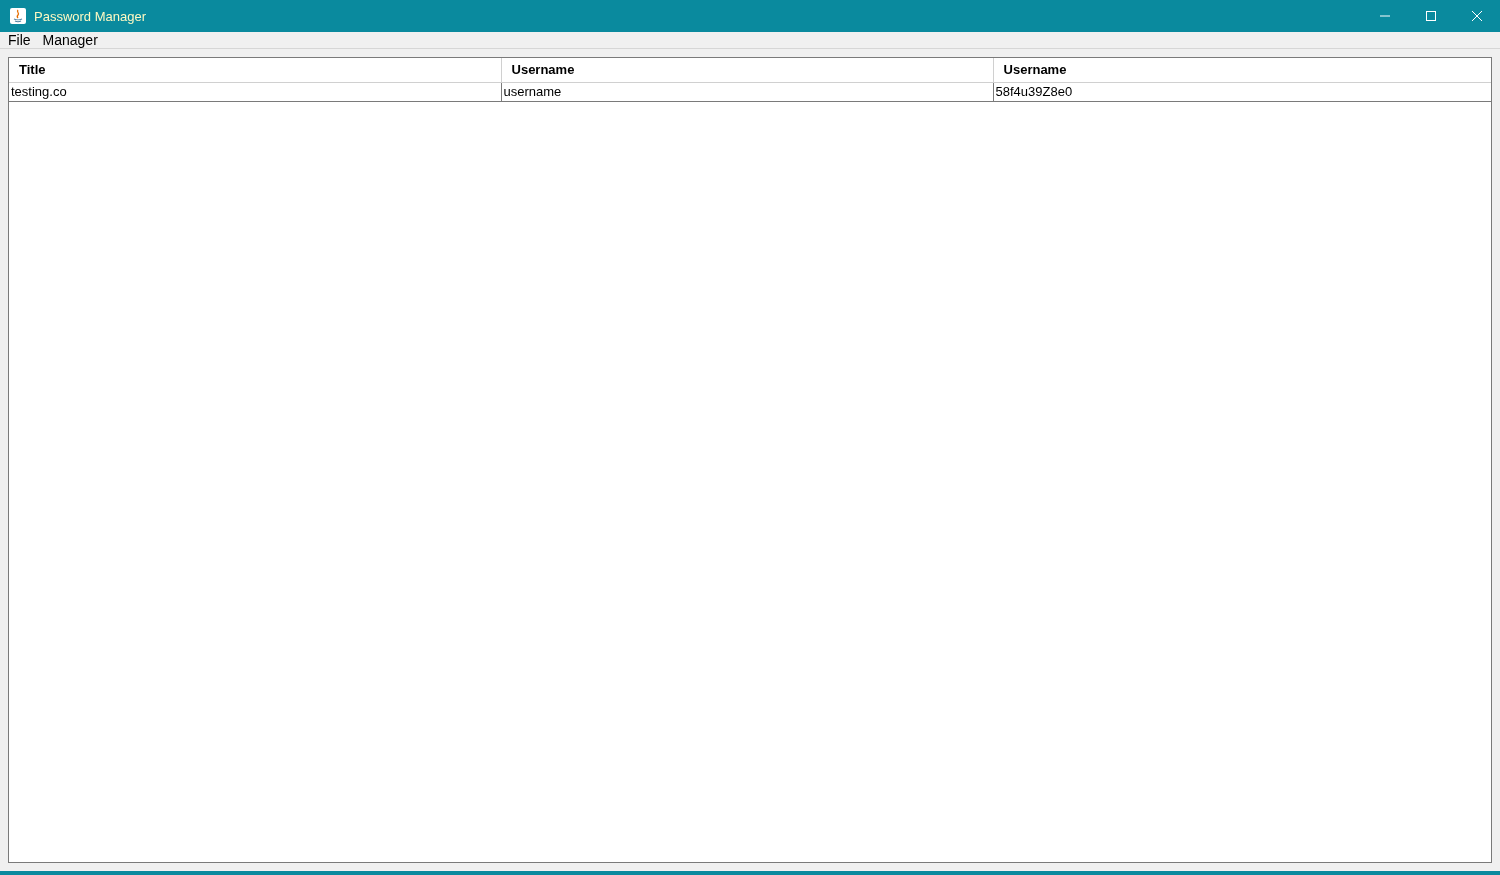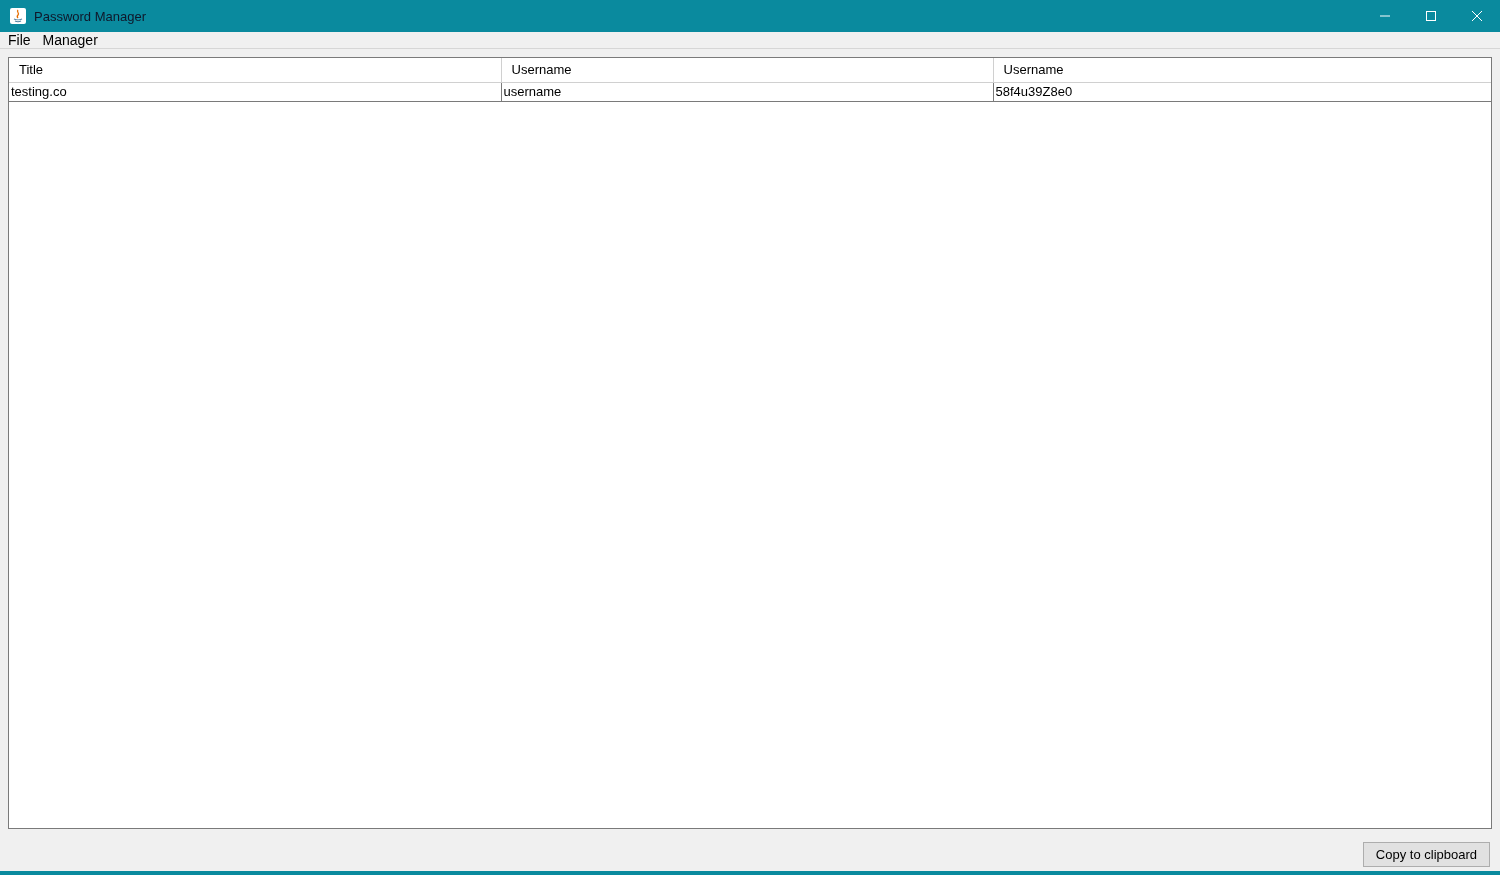--- a/index.html
+++ b/index.html
@@ -1,29 +1,29 @@
 <!DOCTYPE html>
 <html><head>
 <meta charset="utf-8">
 <style>
   * { box-sizing: border-box; margin: 0; padding: 0; }
   html, body { width: 1500px; height: 875px; font-family: "Segoe UI", Tahoma, sans-serif; font-size: 13px; overflow: hidden; background: #fff; }
   .window { width: 1500px; height: 875px; display: flex; flex-direction: column; background: #f0f0f0; }
   .titlebar { height: 32px; background: #0a8a9e; color: #fff; display: flex; align-items: center; }
   .titlebar .app-icon { width: 16px; height: 16px; margin: 0 8px 0 10px; display: inline-flex; align-items: center; justify-content: center; }
-  .titlebar .title { font-size: 13px; color: #0f172a; flex: 0 0 auto; }
+  .titlebar .title { font-size: 13px; color: #fef9c3; flex: 0 0 auto; }
   .titlebar .spacer { flex: 1 1 auto; }
   .winbtn { width: 46px; height: 32px; display: inline-flex; align-items: center; justify-content: center; color: #fff; }
   .winbtn svg { stroke: #fff; }
   .menubar { height: 17px; background: #f0f0f0; border-bottom: 1px solid #d6d6d6; display: flex; align-items: center; padding: 0 2px; font-size: 14px; color: #000; }
   .menubar .menu-item { padding: 2px 6px; }
   .content { flex: 1 1 auto; background: #f0f0f0; padding: 8px; display: flex; flex-direction: column; }
   .table-wrap { flex: 1 1 auto; background: #fff; border: 1px solid #7a7a7a; overflow: hidden; }
   table { width: 100%; border-collapse: collapse; table-layout: fixed; }
-  thead th { text-align: left; font-weight: 400; font-size: 13px; background: #fff; border-bottom: 1px solid #d0d0d0; border-right: 1px solid #d0d0d0; padding: 4px 6px 4px 10px; height: 24px; }
+  thead th { text-align: left; font-weight: 700; font-size: 13px; background: #fff; border-bottom: 1px solid #d0d0d0; border-right: 1px solid #d0d0d0; padding: 4px 6px 4px 10px; height: 24px; }
   thead th:last-child { border-right: none; }
   tbody td { border-bottom: 1px solid #7a7a7a; border-right: 1px solid #7a7a7a; padding: 1px 2px; font-size: 13px; height: 19px; }
   tbody td:last-child { border-right: none; }
   .bottombar { height: 34px; background: #f0f0f0; display: flex; align-items: center; justify-content: flex-end; padding: 0 10px; border-top: 0; }
   .copy-btn { background: #e1e1e1; border: 1px solid #adadad; padding: 4px 12px; font-size: 13px; font-family: inherit; }
   .bottom-edge { height: 4px; background: #0a8a9e; }
 </style>
 </head>
 <body>
 
@@ -82,18 +82,15 @@
             <tr>
               <td>testing.co</td>
               <td>username</td>
               <td>58f4u39Z8e0</td>
             </tr>
           </tbody>
       </table>
     </div>
   </div>
 
-  <div class="bottombar">
-    <button class="copy-btn">Copy to clipboard</button>
-  </div>
 
   <div class="bottom-edge"></div>
 </div>
 
 </body></html>

